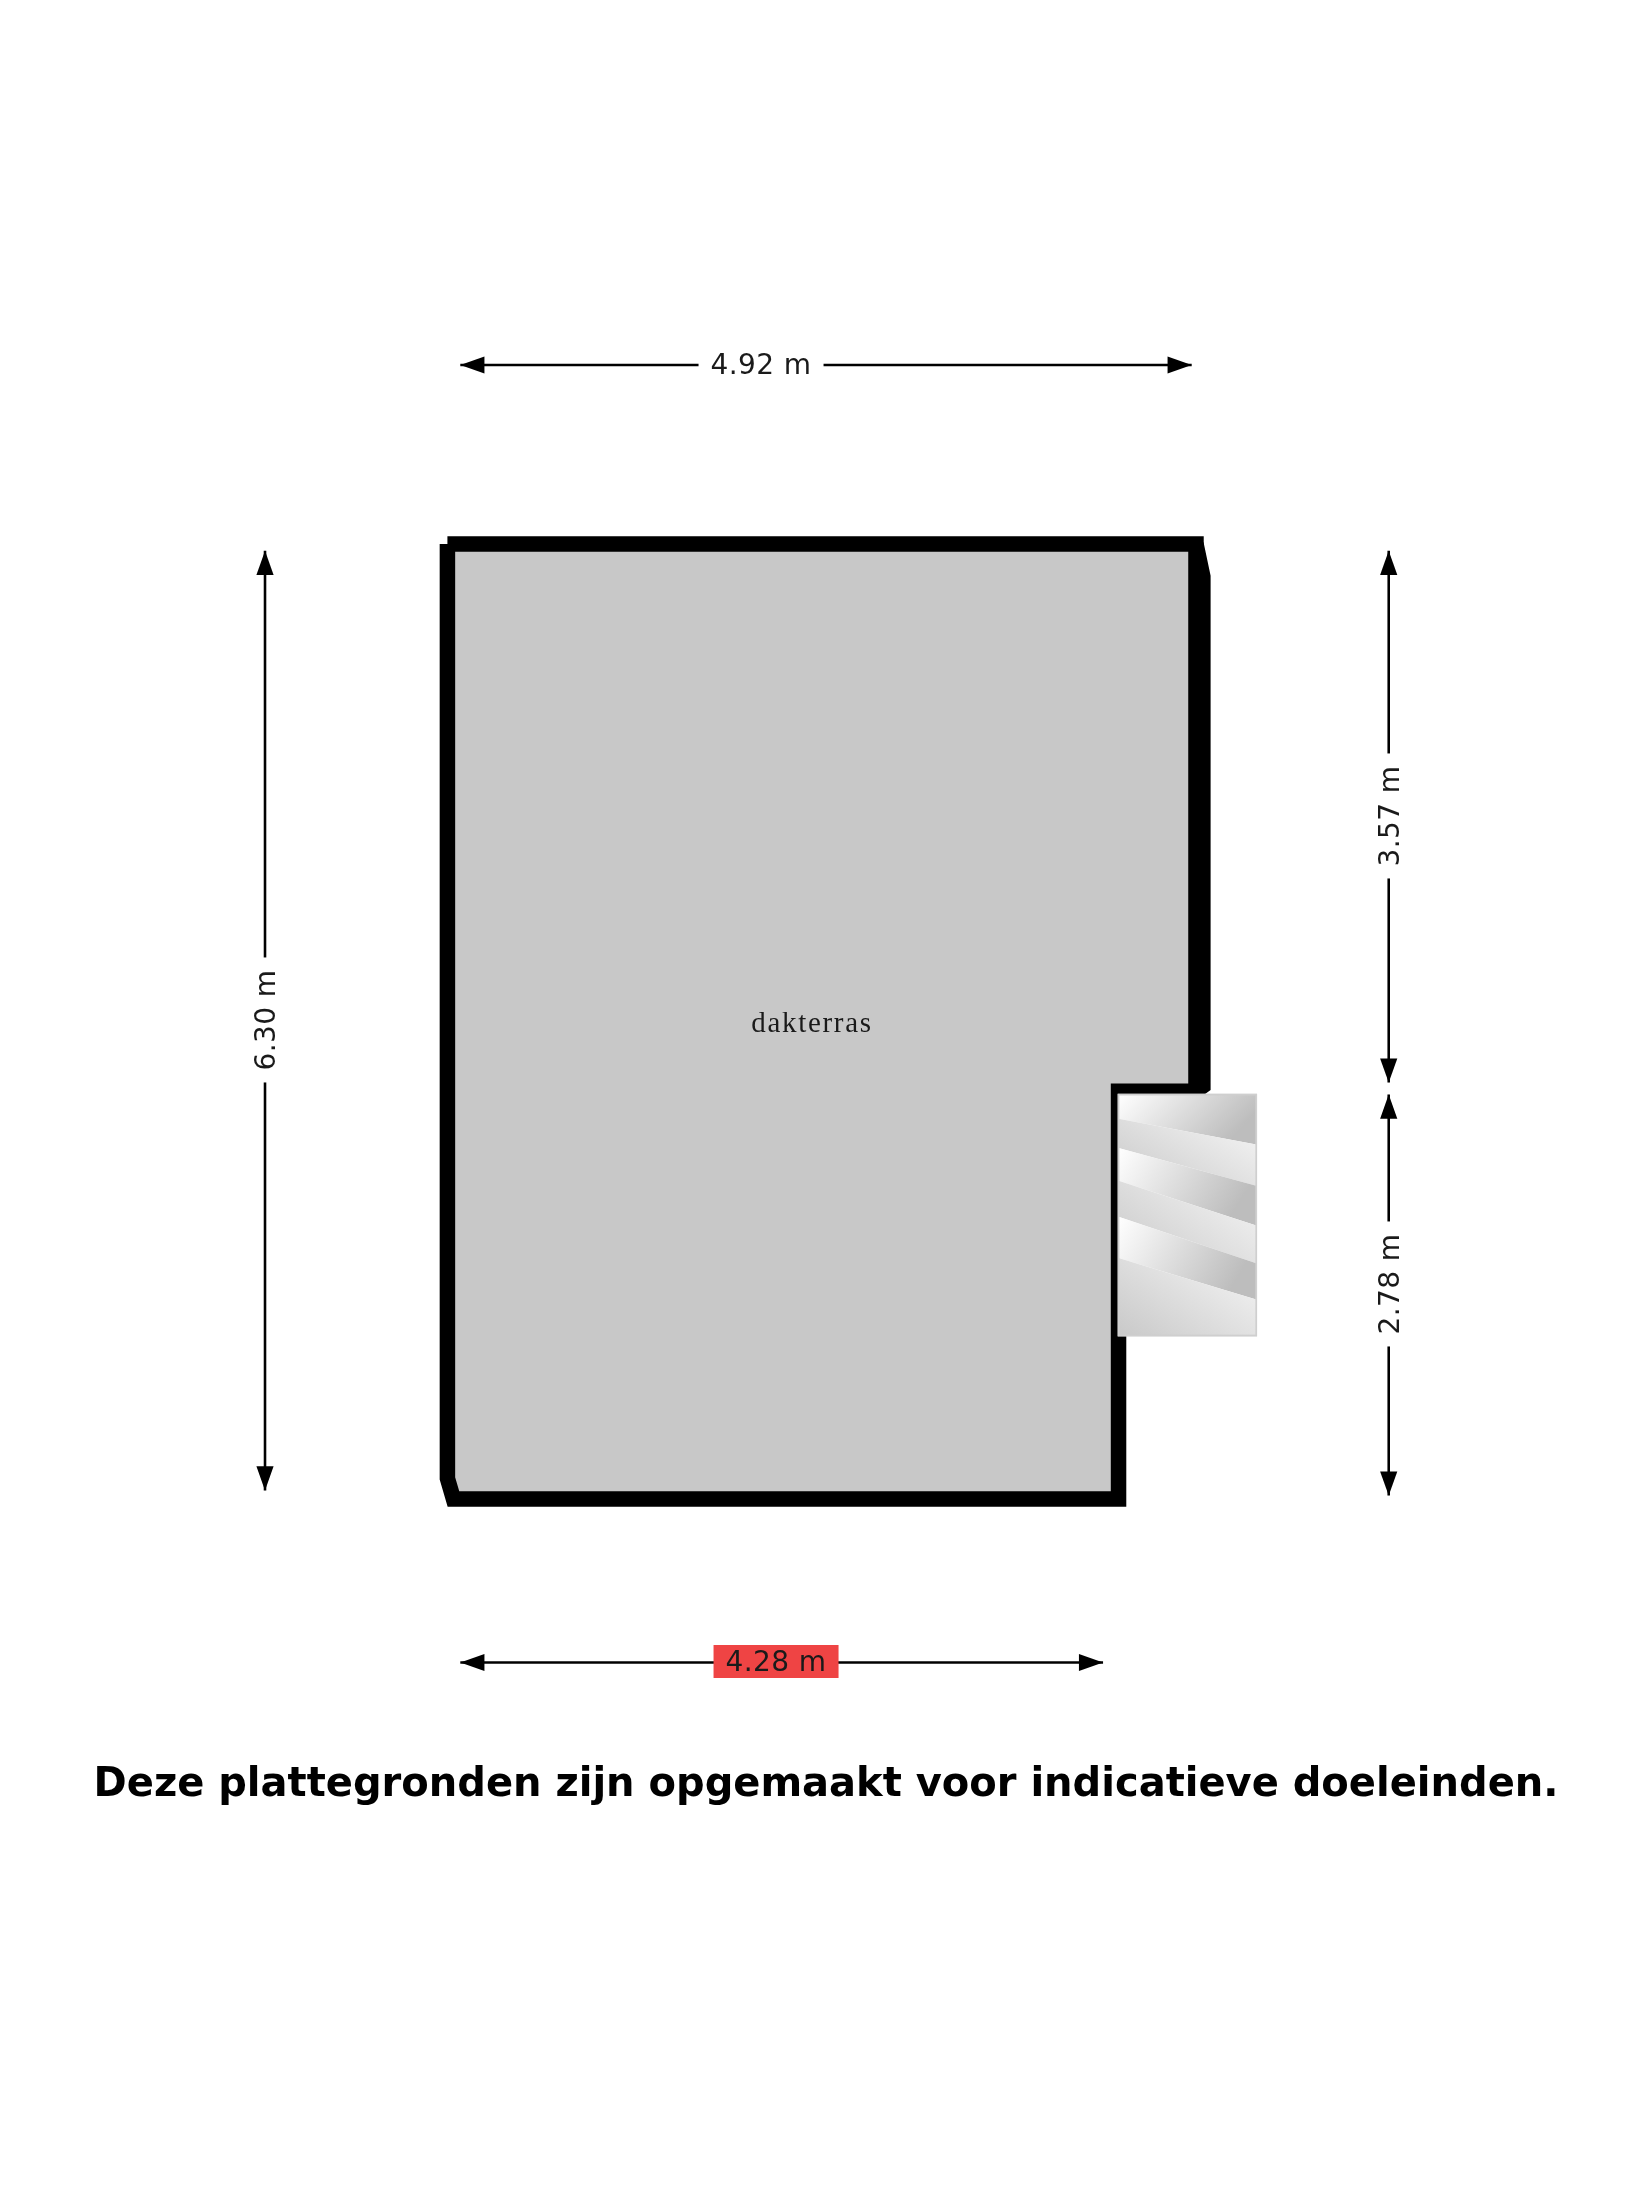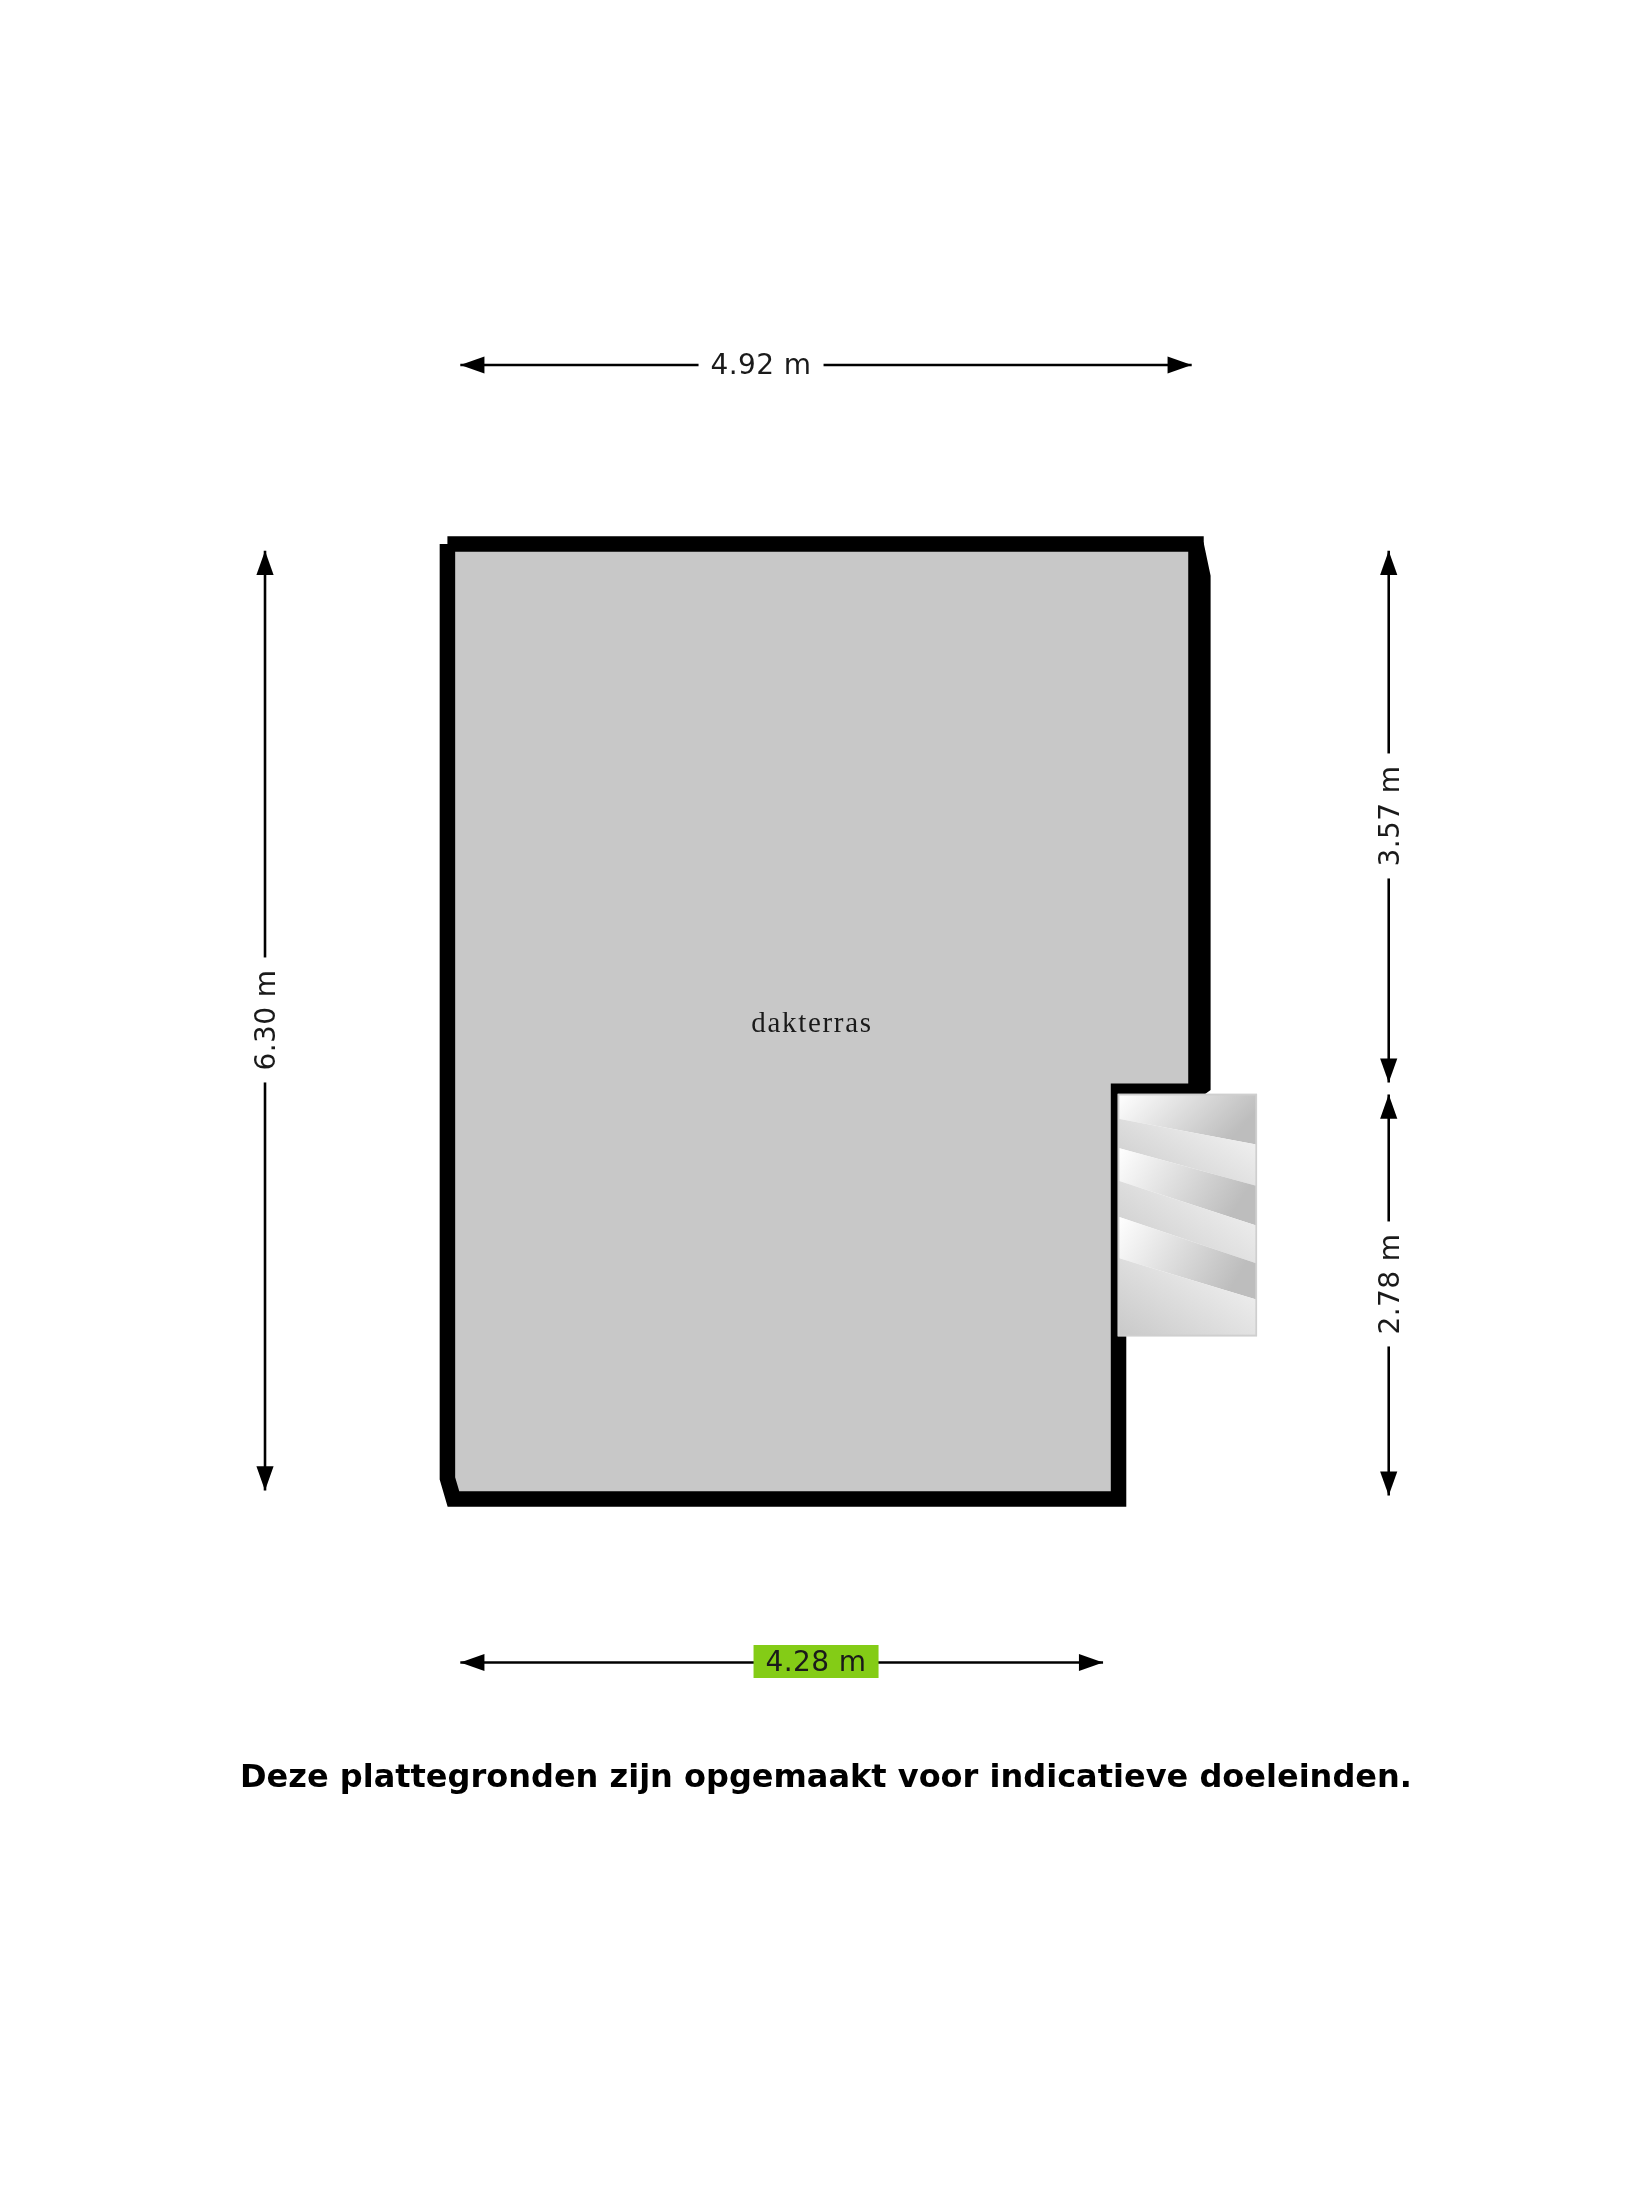--- a/index.html
+++ b/index.html
@@ -48,21 +48,21 @@
     white-space: nowrap;
     font-family: Liberation Serif, serif;
     margin-top: 28px;
   }
   #disclaimer {
     position: absolute;
     left: 0;
     top: 1755px;
     width: 1652px;
     text-align: center;
-    font-size: 32px;
+    font-size: 40px;
     font-weight: bold;
     color: #000000;
     line-height: 1.35;
     font-family: "DejaVu Sans", "Liberation Sans", sans-serif;
   }
   #disclaimer .line {
     display: block;
   }
 </style>
 </head>
@@ -133,21 +133,21 @@
   </svg>
 
   <div class="dim-label" style="left:761px; top:348px; transform:translateX(-50%); background:#ffffff; padding:0 12px;">4.92 m</div>
 
   <div class="dim-label vertical" style="left:265px; top:1020px; transform:translate(-50%,-50%) rotate(-90deg); background:#ffffff; padding:0 12px;">6.30 m</div>
 
   <div class="dim-label vertical" style="left:1389px; top:816px; transform:translate(-50%,-50%) rotate(-90deg); background:#ffffff; padding:0 12px;">3.57 m</div>
 
   <div class="dim-label vertical" style="left:1389px; top:1284px; transform:translate(-50%,-50%) rotate(-90deg); background:#ffffff; padding:0 12px;">2.78 m</div>
 
-  <div class="dim-label" style="left:816px; top:1645px; transform:translateX(-50%); background:#84cc16; padding:0 12px;">4.28 m</div>
+  <div class="dim-label" style="left:776px; top:1645px; transform:translateX(-50%); background:#ef4444; padding:0 12px;">4.28 m</div>
 
   <div class="room-label" style="left:812px; top:994px; transform:translate(-50%,-50%);">dakterras</div>
 
 </div>
 
 <div id="disclaimer">
   <span class="line">Deze plattegronden zijn opgemaakt voor indicatieve doeleinden.</span>
 </div>
 
 

